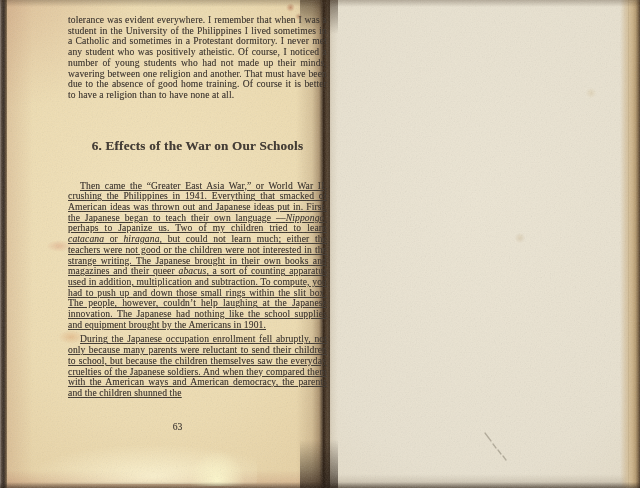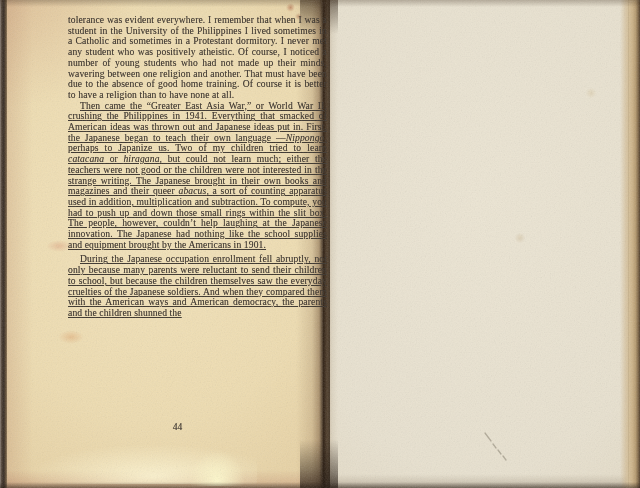--- a/index.html
+++ b/index.html
@@ -138,25 +138,26 @@
   <div class="stain s5"></div>
   <div class="stain s6"></div>
   <div class="stain s7"></div>
 
   <svg class="pencil-mark" width="32" height="32" viewBox="0 0 32 32">
     <path d="M3,2 L9,10 M11,13 L14,17 M16,19 L19,23 M21,25 L24,29" stroke="#8e8674" stroke-width="1.3" fill="none" opacity="0.6" stroke-linecap="round"></path>
   </svg>
 
   <div class="text-block">
     <p class="para"><span>tolerance was evident everywhere.  I remember that when I was a student in the University of the Philippines I lived sometimes in a Catholic and sometimes in a Protestant dormitory.  I never met any student who was positively atheistic.  Of course, I noticed a number of young students who had not made up their minds, wavering between one religion and another.  That must have been due to the absence of good home training.  Of course it is better to have a religion than to have none at all.</span></p>
+    <div class="heading">6.  Effects of the War on Our Schools</div>
     <p class="para indent"><span>Then came the “Greater East Asia War,” or World War II, crushing the Philippines in 1941.  Everything that smacked of American ideas was thrown out and Japanese ideas put in.  First, the Japanese began to teach their own language —</span><span class="it">Nippongo</span><span>, perhaps to Japanize us.  Two of my children tried to learn </span><span class="it">catacana</span><span> or </span><span class="it">hiragana</span><span>, but could not learn much; either the teachers were not good or the children were not interested in the strange writing.  The Japanese brought in their own books and magazines and their queer </span><span class="it">abacus</span><span>, a sort of counting apparatus used in addition, multiplication and subtraction.  To compute, you had to push up and down those small rings within the slit box.  The people, however, couldn’t help laughing at the Japanese innovation.  The Japanese had nothing like the school supplies and equipment brought by the Americans in 1901.</span></p>
     <p class="para indent p3"><span>During the Japanese occupation enrollment fell abruptly, not only because many parents were reluctant to send their children to school, but because the children themselves saw the everyday cruelties of the Japanese soldiers.  And when they compared them with the American ways and American democracy, the parents and the children shunned the</span></p>
   </div>
 
-  <div class="page-number">44</div>
+  <div class="page-number">63</div>
 
   <div class="top-shade"></div>
   <div class="bottom-shade"></div>
 
   <svg class="grain" width="640" height="488">
     <filter id="g">
       <feTurbulence type="fractalNoise" baseFrequency="0.8" numOctaves="2" stitchTiles="stitch"></feTurbulence>
       <feColorMatrix type="saturate" values="0"></feColorMatrix>
     </filter>
     <rect width="640" height="488" filter="url(#g)"></rect>

